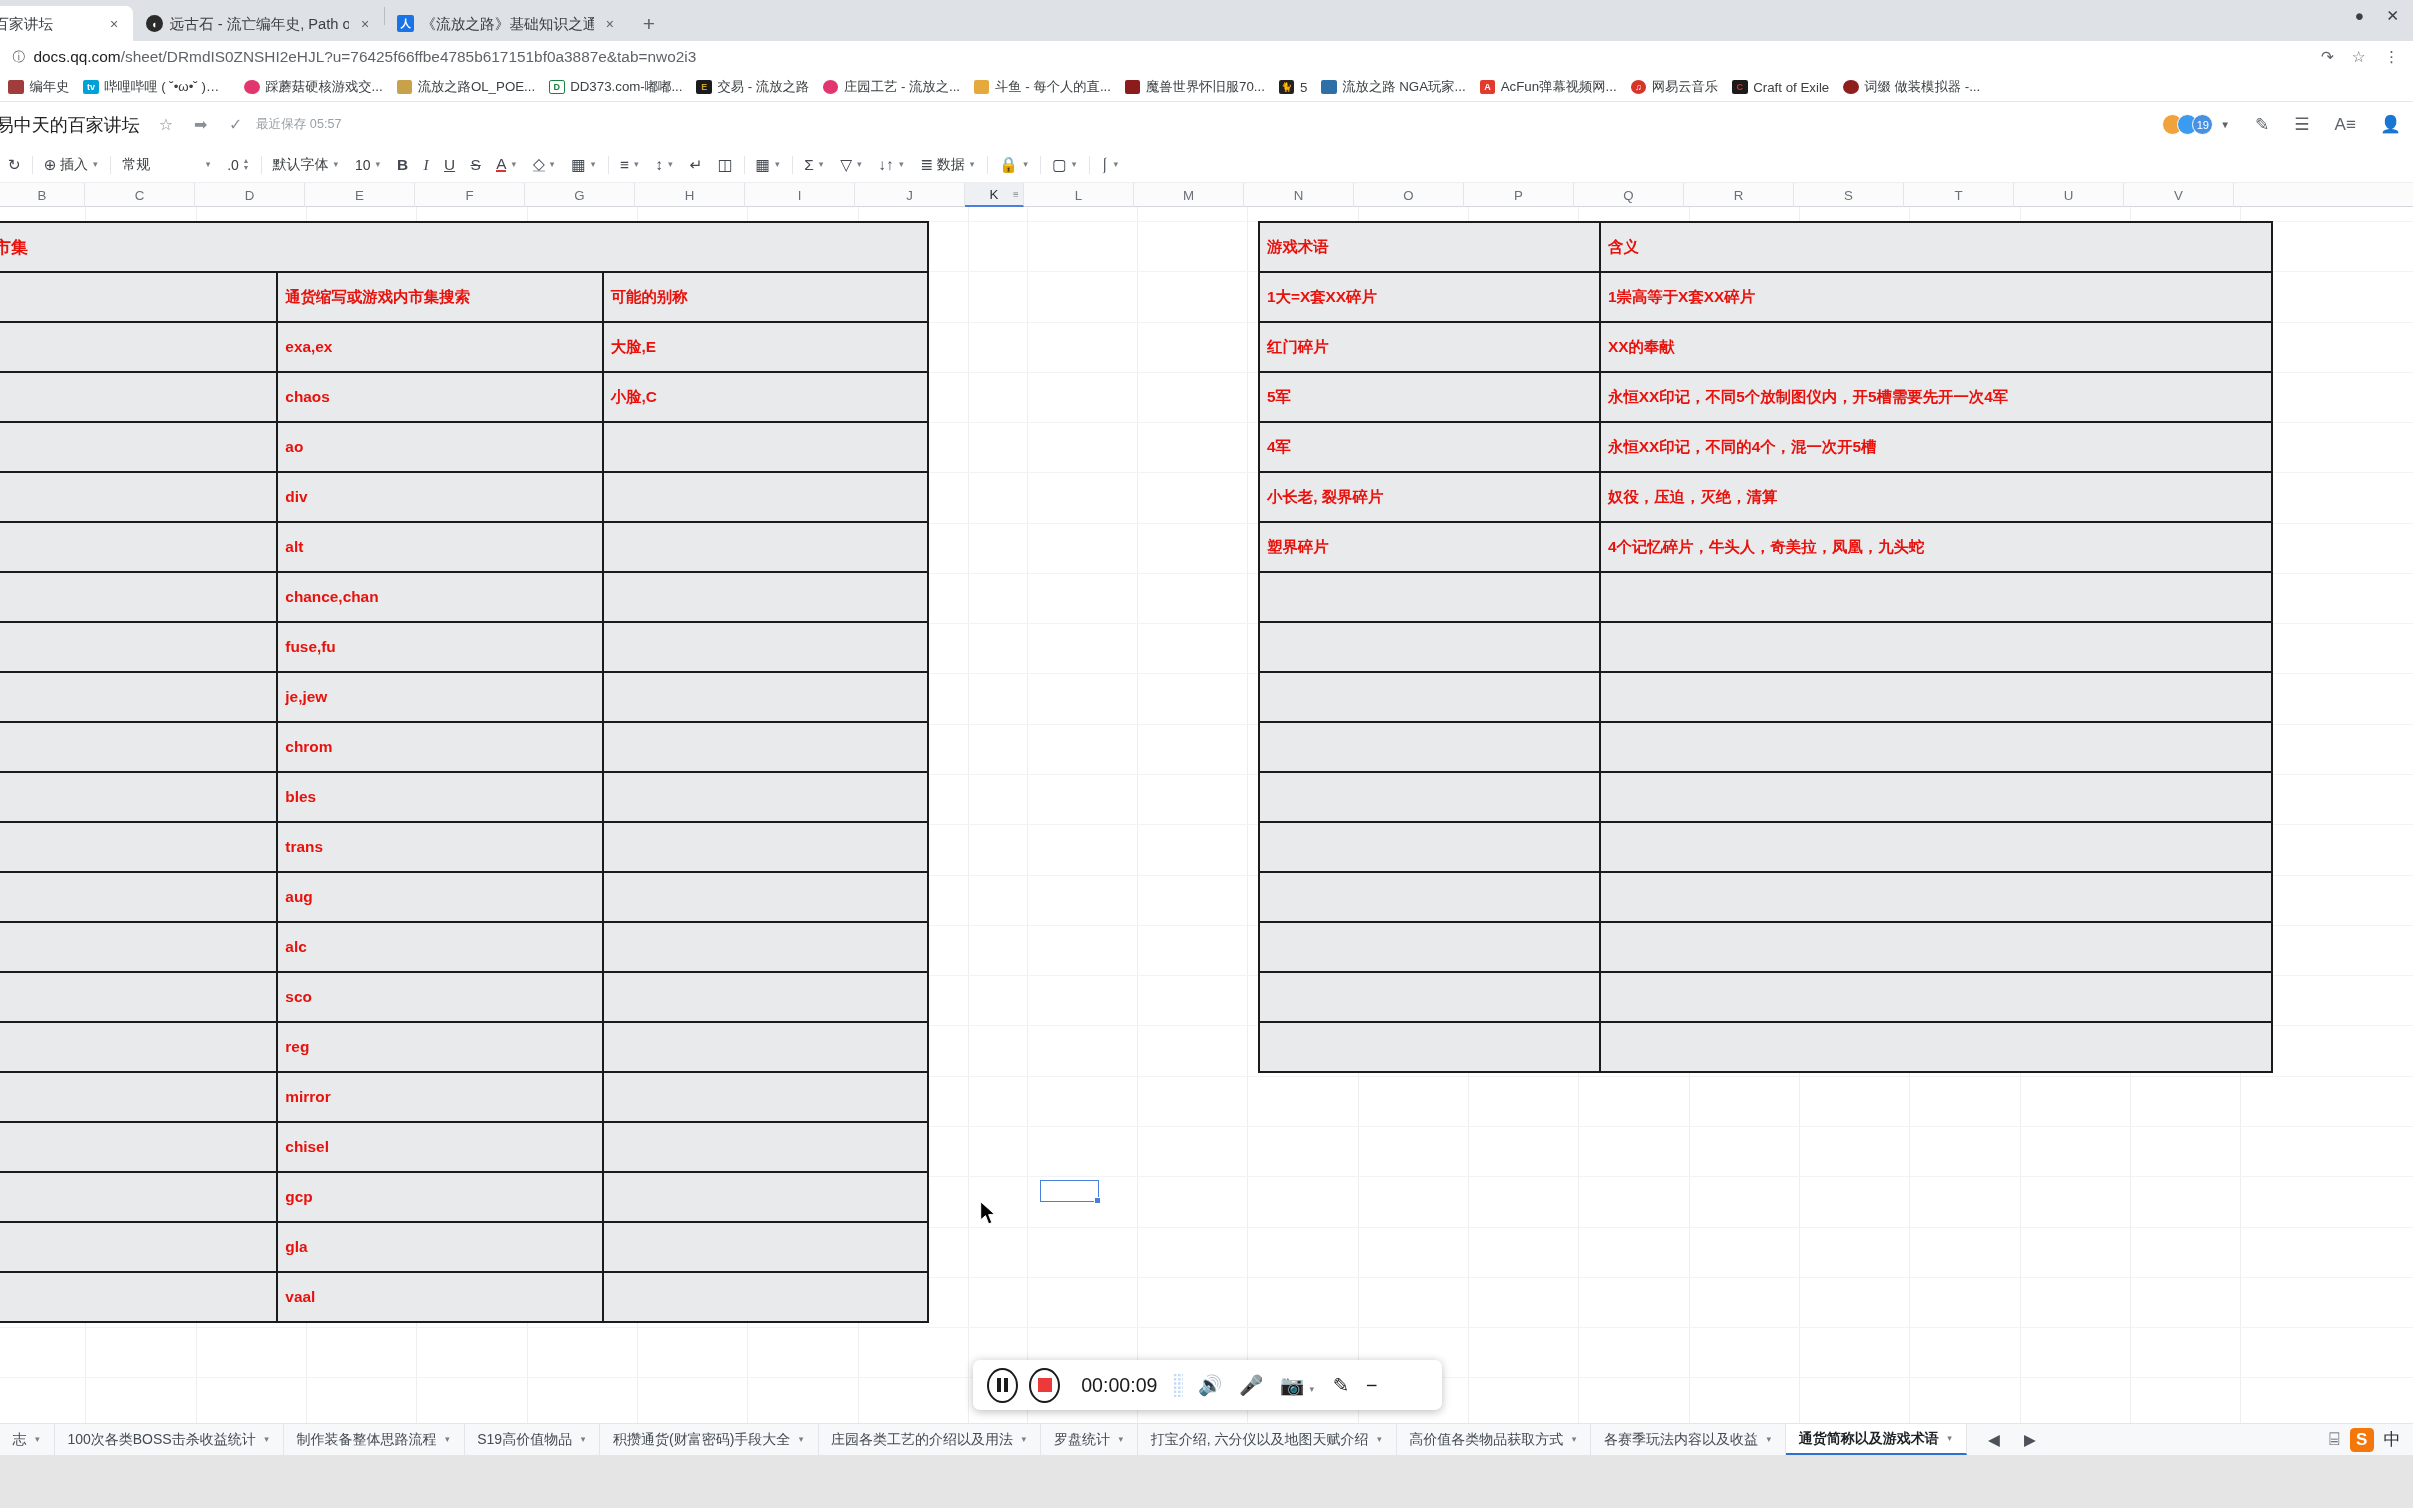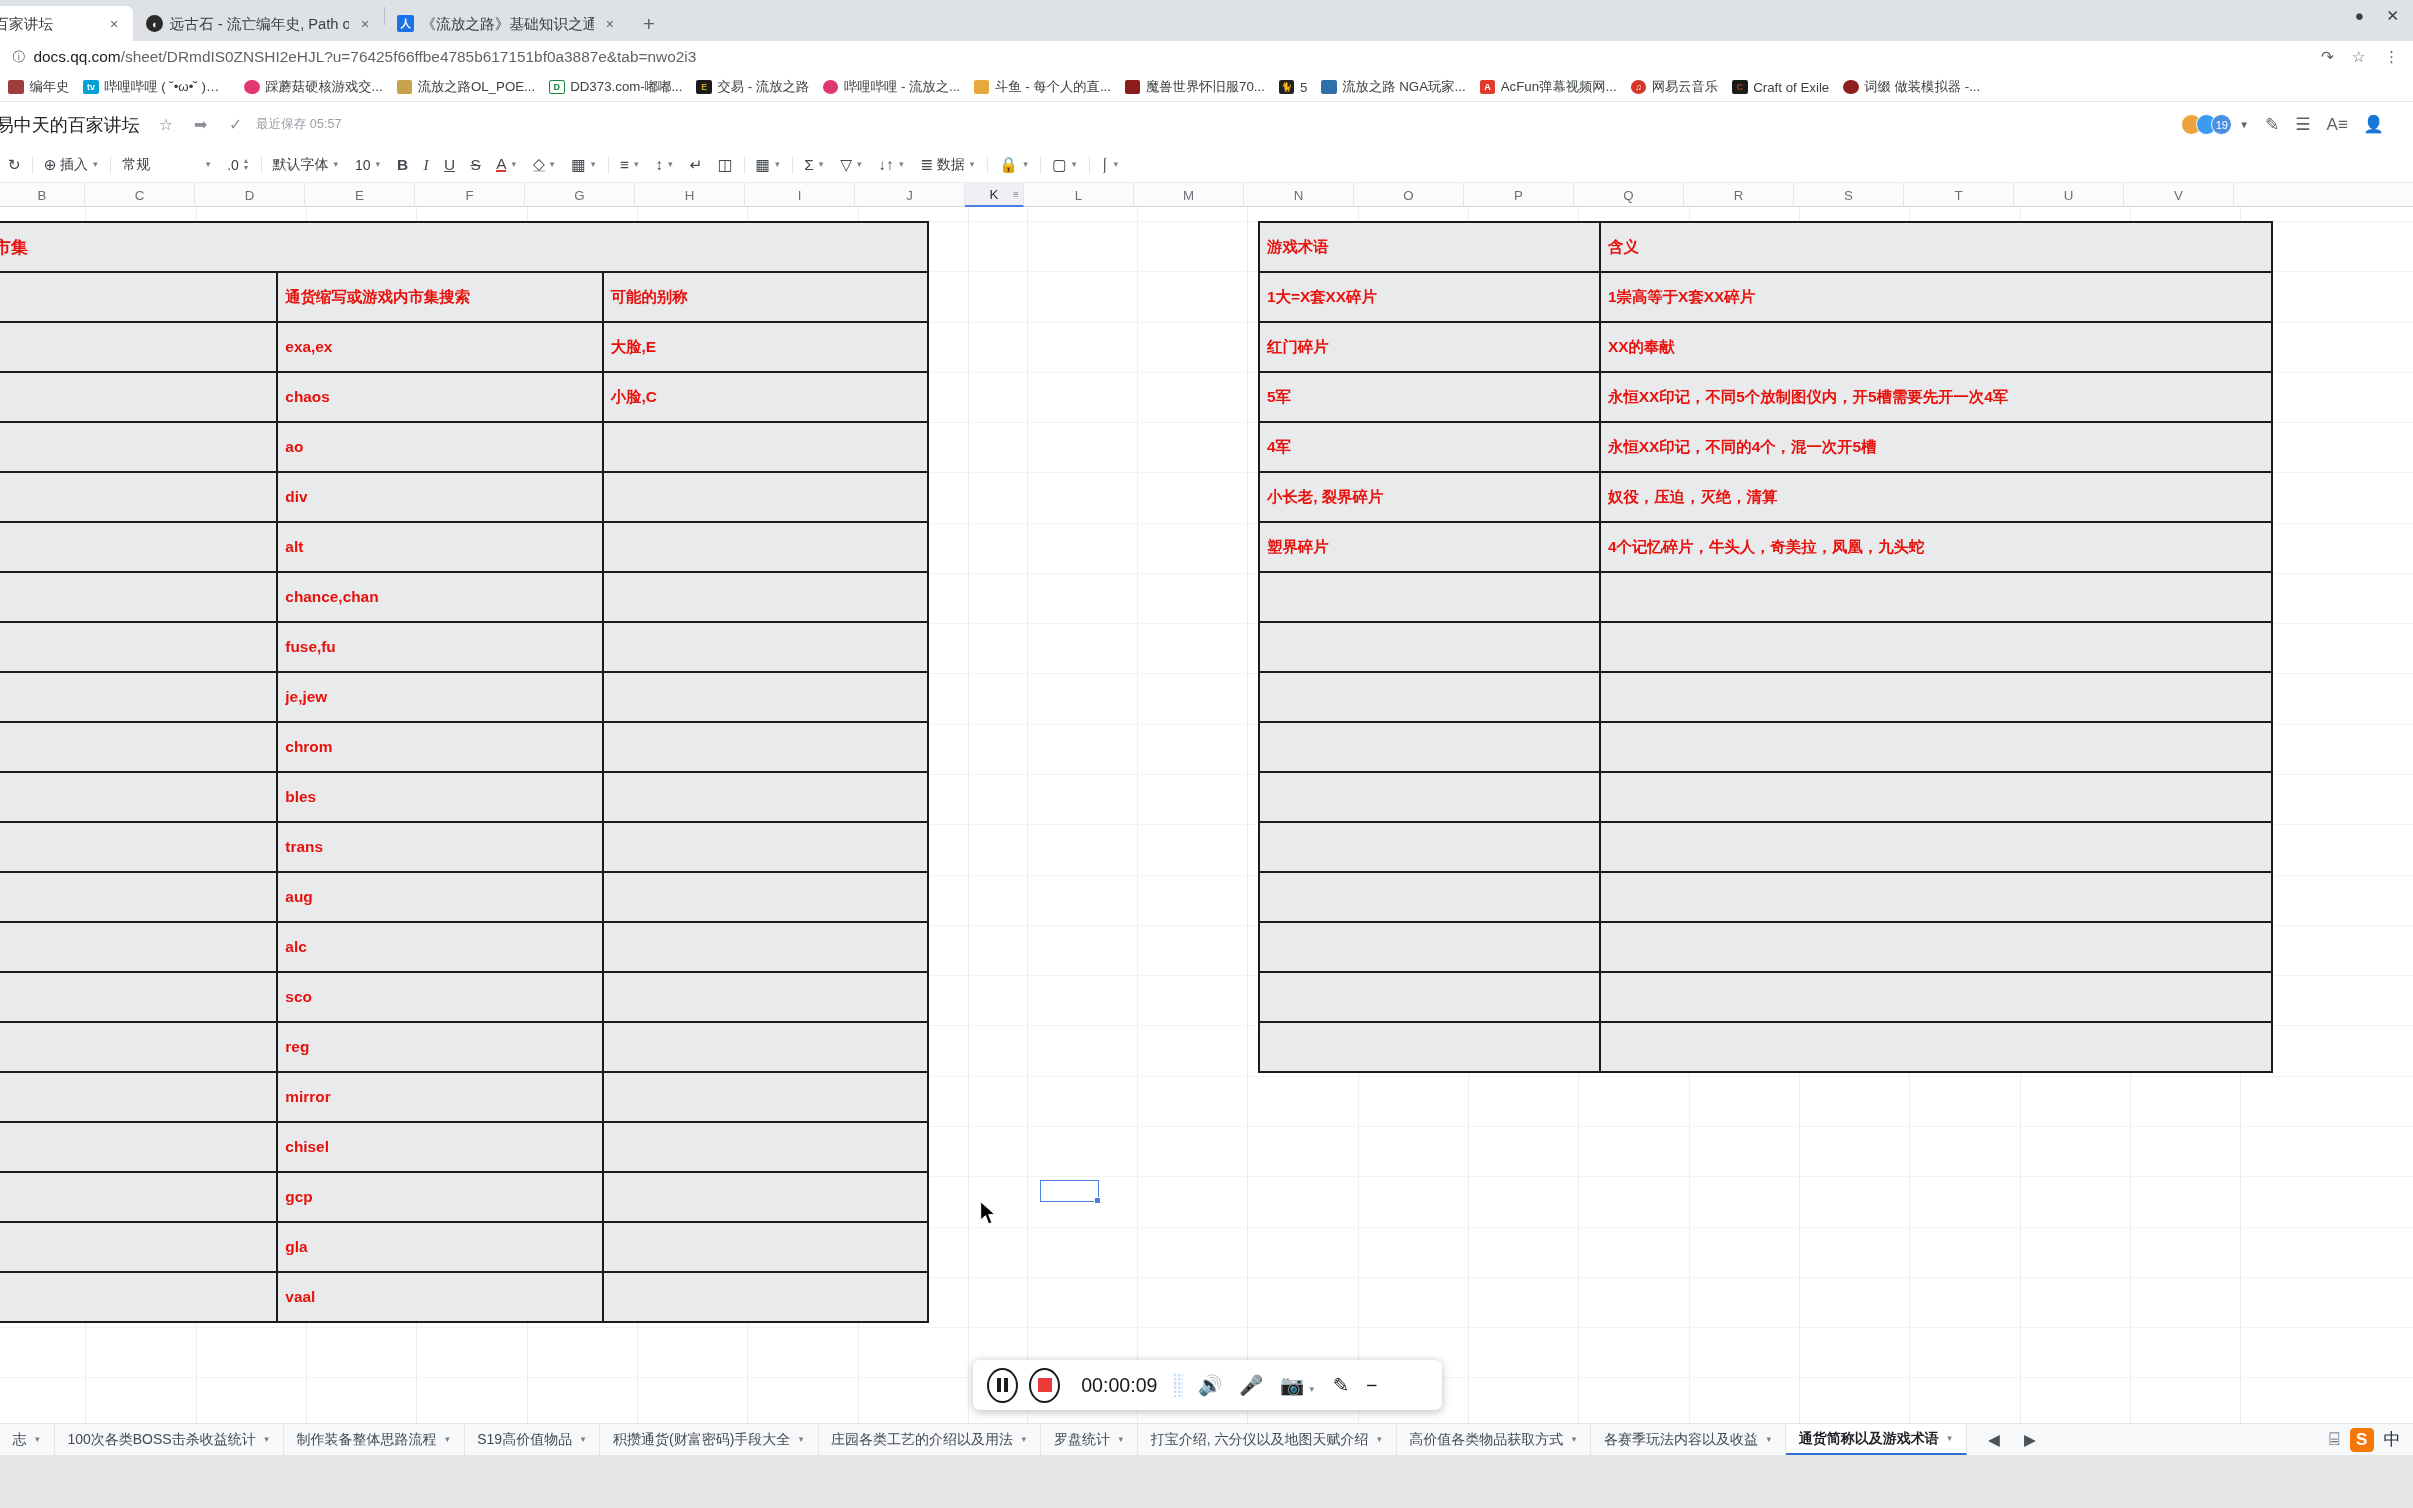--- a/index.html
+++ b/index.html
@@ -76,21 +76,21 @@
   .bm-label { max-width: 126px; overflow: hidden; text-overflow: ellipsis; white-space: nowrap; }
 
   
   .doc-header {
     position: absolute; left: 0; top: 102px; width: 2413px; height: 45px;
     background: #ffffff; display: flex; align-items: center; padding-left: 0px;
   }
   .doc-title { font-size: 18px; color: #212121; margin-left: -4.2px; white-space:nowrap;}
   .doc-hdr-ico { margin-left: 17px; color: #8a8f99; font-size: 16px; width:18px; text-align:center;}
   .doc-saved { margin-left: 11.2px; font-size: 12.6px; color: #9aa0a6; white-space:nowrap;}
-  .doc-hdr-right { margin-left: auto; display: flex; align-items: center; gap: 16px; padding-right: 28px;}
+  .doc-hdr-right { margin-left: auto; display: flex; align-items: center; gap: 25px; padding-right: 11px;}
   .avatar-group { display: flex; align-items: center; }
   .av { width: 21px; height: 21px; border-radius: 50%; border: 1.4px solid #fff; margin-left: -5.6px;}
   .av1 { background: #f0a23c; } .av2 { background: #3b9bf0; }
   .av-count { background:#4a90e2; color:#fff; font-size:11.2px; width:21px;height:21px;border-radius:50%;
               display:flex;align-items:center;justify-content:center;margin-left:-5.6px;border:1.4px solid #fff;}
   .hdr-ic { color:#5f6368; font-size: 17px; }
 
   
   .toolbar {
     position: absolute; left: 0; top: 147px; width: 2413px; height: 36px;
@@ -255,21 +255,21 @@
     <div class="bm">
         <span class="bm-ico" style="background:#fff;color:#17823d;border:1.4px solid #17823d">D</span>
         <span class="bm-label">DD373.com-嘟嘟...</span>
       </div>
     <div class="bm">
         <span class="bm-ico" style="background:#1b1b1b;color:#c9a227">E</span>
         <span class="bm-label">交易 - 流放之路</span>
       </div>
     <div class="bm">
         <span class="bm-ico" style="background:#e2366f;border-radius:50%"></span>
-        <span class="bm-label">哔哩哔哩 - 流放之...</span>
+        <span class="bm-label">庄园工艺 - 流放之...</span>
       </div>
     <div class="bm">
         <span class="bm-ico" style="background:#e5a93c"></span>
         <span class="bm-label">斗鱼 - 每个人的直...</span>
       </div>
     <div class="bm">
         <span class="bm-ico" style="background:#8c1c1c"></span>
         <span class="bm-label">魔兽世界怀旧服70...</span>
       </div>
     <div class="bm">

